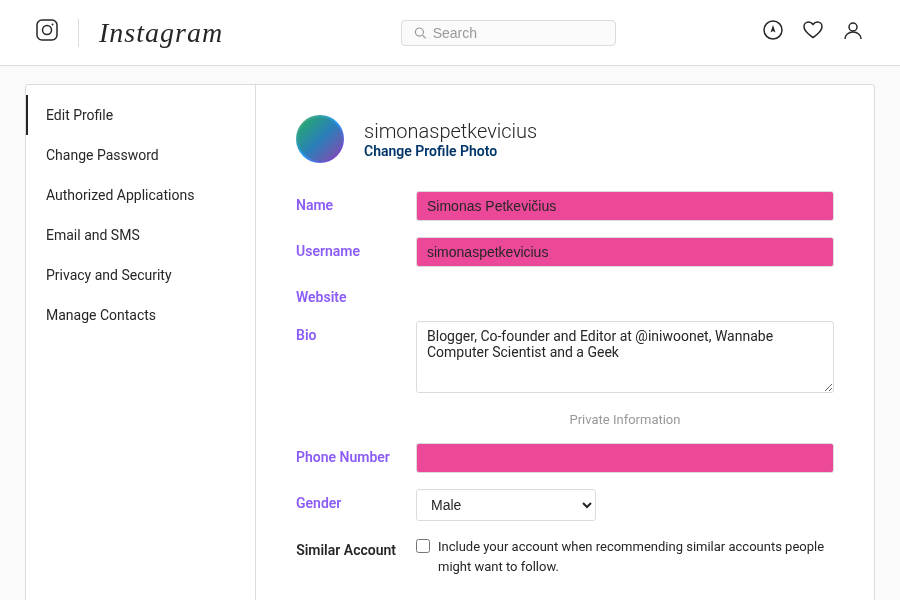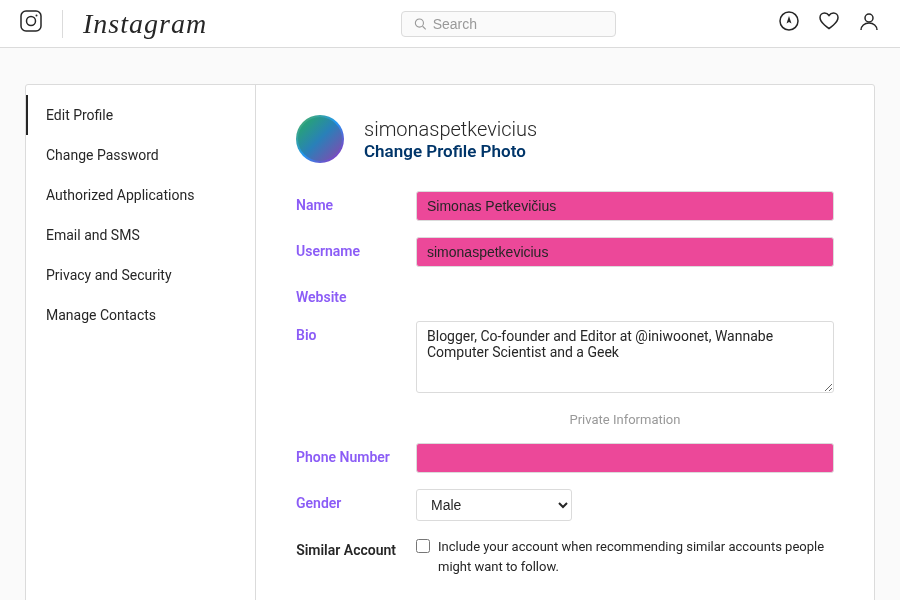--- a/index.html
+++ b/index.html
@@ -2,24 +2,24 @@
 <html><head>
   <meta charset="utf-8">
   <style>
     * { box-sizing: border-box; margin: 0; padding: 0; }
     body { font-family: -apple-system, BlinkMacSystemFont, 'Segoe UI', Roboto, sans-serif; background: #fafafa; font-size: 14px; color: #262626; }
 
     
     .header {
       background: #fff;
       border-bottom: 1px solid #dbdbdb;
-      height: 48px;
-      display: flex;
-      align-items: center;
-      padding: 0 20px;
+      height: 66px;
+      display: flex;
+      align-items: center;
+      padding: 0 36px;
       position: fixed;
       top: 0; left: 0; right: 0;
       z-index: 100;
     }
     .header-logo {
       display: flex;
       align-items: center;
       gap: 10px;
     }
     .header-logo-icon {
@@ -140,21 +140,21 @@
       background: linear-gradient(135deg, #27ae60, #2980b9, #8e44ad);
     }
     .profile-name-area {}
     .profile-username {
       font-size: 20px;
       font-weight: 300;
       color: #262626;
     }
     .change-photo-link {
       color: #003569;
-      font-size: 17px;
+      font-size: 14px;
       font-weight: 600;
       cursor: pointer;
     }
 
     
     .form-row {
       display: flex;
       align-items: flex-start;
       margin-bottom: 16px;
     }
@@ -195,21 +195,21 @@
       font-family: inherit;
     }
     .form-select {
       border: 1px solid #dbdbdb;
       border-radius: 3px;
       padding: 6px 10px;
       font-size: 14px;
       color: #262626;
       background: #fff;
       outline: none;
-      width: 156px;
+      width: 180px;
       cursor: pointer;
     }
     .private-info-label {
       text-align: center;
       color: #999;
       font-size: 13px;
       margin: 10px 0 16px 120px;
     }
 
     

